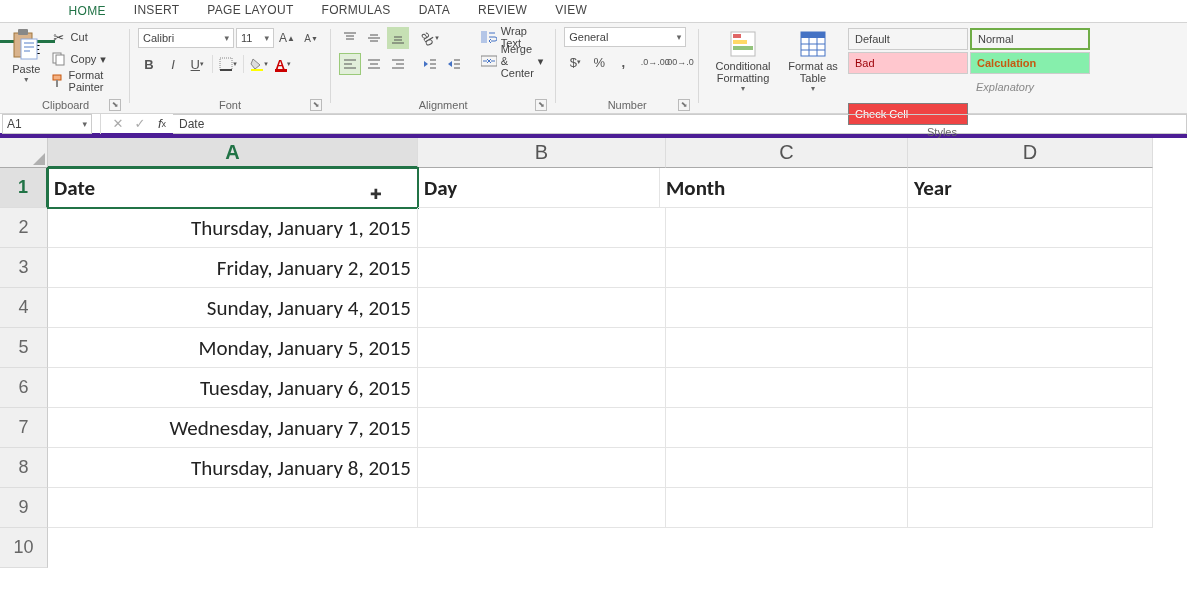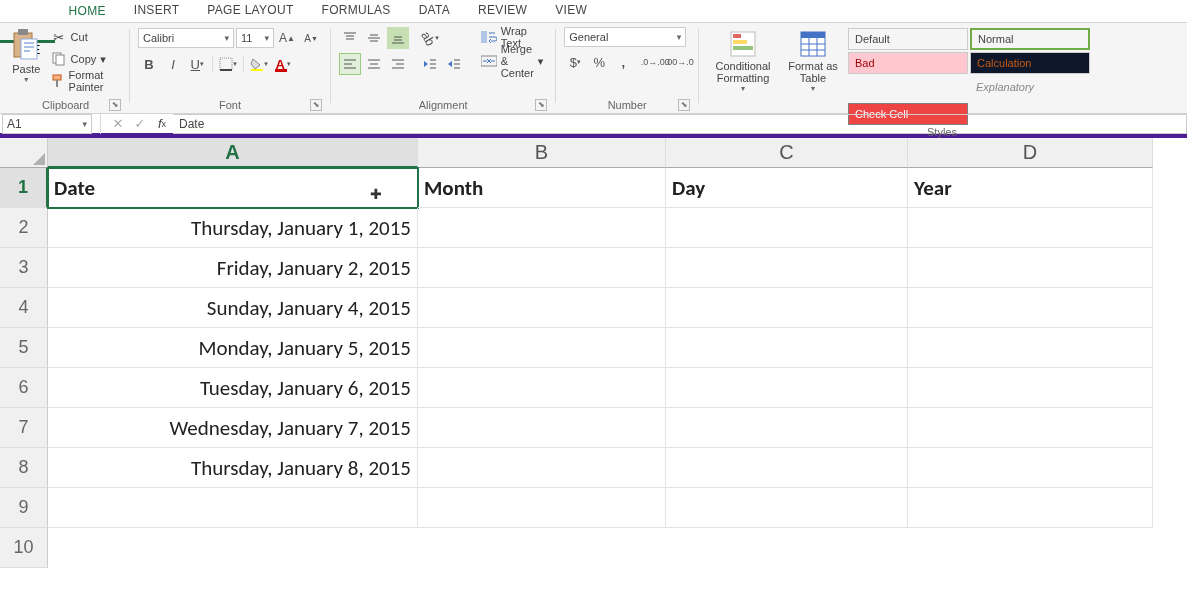--- a/index.html
+++ b/index.html
@@ -33,21 +33,21 @@
 
 .font-select { height: 20px; border: 1px solid #ccc; background: #fff; font-size: 11px; padding: 0 18px 0 4px; position: relative; cursor: pointer; display: inline-flex; align-items: center; }
 .font-select::after { content: "▾"; position: absolute; right: 4px; font-size: 9px; color: #666; }
 
 .colstack { display: flex; flex-direction: column; gap: 2px; }
 .rowline { display: flex; align-items: center; gap: 2px; }
 
 .style-cell { width: 120px; height: 22px; border: 1px solid #ccc; display: flex; align-items: center; padding: 0 6px; font-size: 11px; cursor: pointer; margin: 1px; }
 .style-normal { border: 2px solid #70ad47; }
 .style-bad { background: #ffc7ce; color: #9c0006; }
-.style-calc { background: #0f172a; color: #c65911; font-weight: normal; }
+.style-calc { background: #86efac; color: #c65911; font-weight: bold; }
 .style-check { background: #ef4444; color: #fff; border: 1px solid #7f7f7f; margin-top: 28px; }
 .style-explan { font-style: italic; color: #888; border: none; }
 
 
 .fbar { display: flex; align-items: center; height: 24px; border-bottom: 5px solid #4c1d95; background: #fff; }
 .namebox { width: 90px; height: 20px; margin: 0 2px; border: 1px solid #ccc; padding: 0 4px; font-size: 12px; display: flex; align-items: center; position: relative; }
 .namebox::after { content: "▾"; position: absolute; right: 4px; font-size: 9px; color: #666; }
 .fbar .fxsep { width: 1px; height: 20px; background: #d9d9d9; margin: 0 6px; }
 .fbar .fxbtn { width: 22px; height: 20px; display: flex; align-items: center; justify-content: center; color: #aaa; font-size: 13px; cursor: pointer; }
 .fbar .fxbtn.active { color: #444; }
@@ -405,22 +405,22 @@
   <div class="cols">
     <div class="colhdrs">
       <div class="ch wA active">A</div>
       <div class="ch wB">B</div>
       <div class="ch wC">C</div>
       <div class="ch wD">D</div>
     </div>
     <div class="rows" style="position:relative">
       <div class="row">
         <div class="cell wA hdr selected">Date</div>
+        <div class="cell wC hdr">Day</div>
         <div class="cell wB hdr">Month</div>
-        <div class="cell wC hdr">Day</div>
         <div class="cell wD hdr">Year</div>
       </div>
       <span class="cursor-cross" style="left:322px;top:18px">✚</span>
       <div class="row">
           <div class="cell wA date">Thursday, January 1, 2015</div>
           <div class="cell wB"></div>
           <div class="cell wC"></div>
           <div class="cell wD"></div>
         </div>
       <div class="row">

